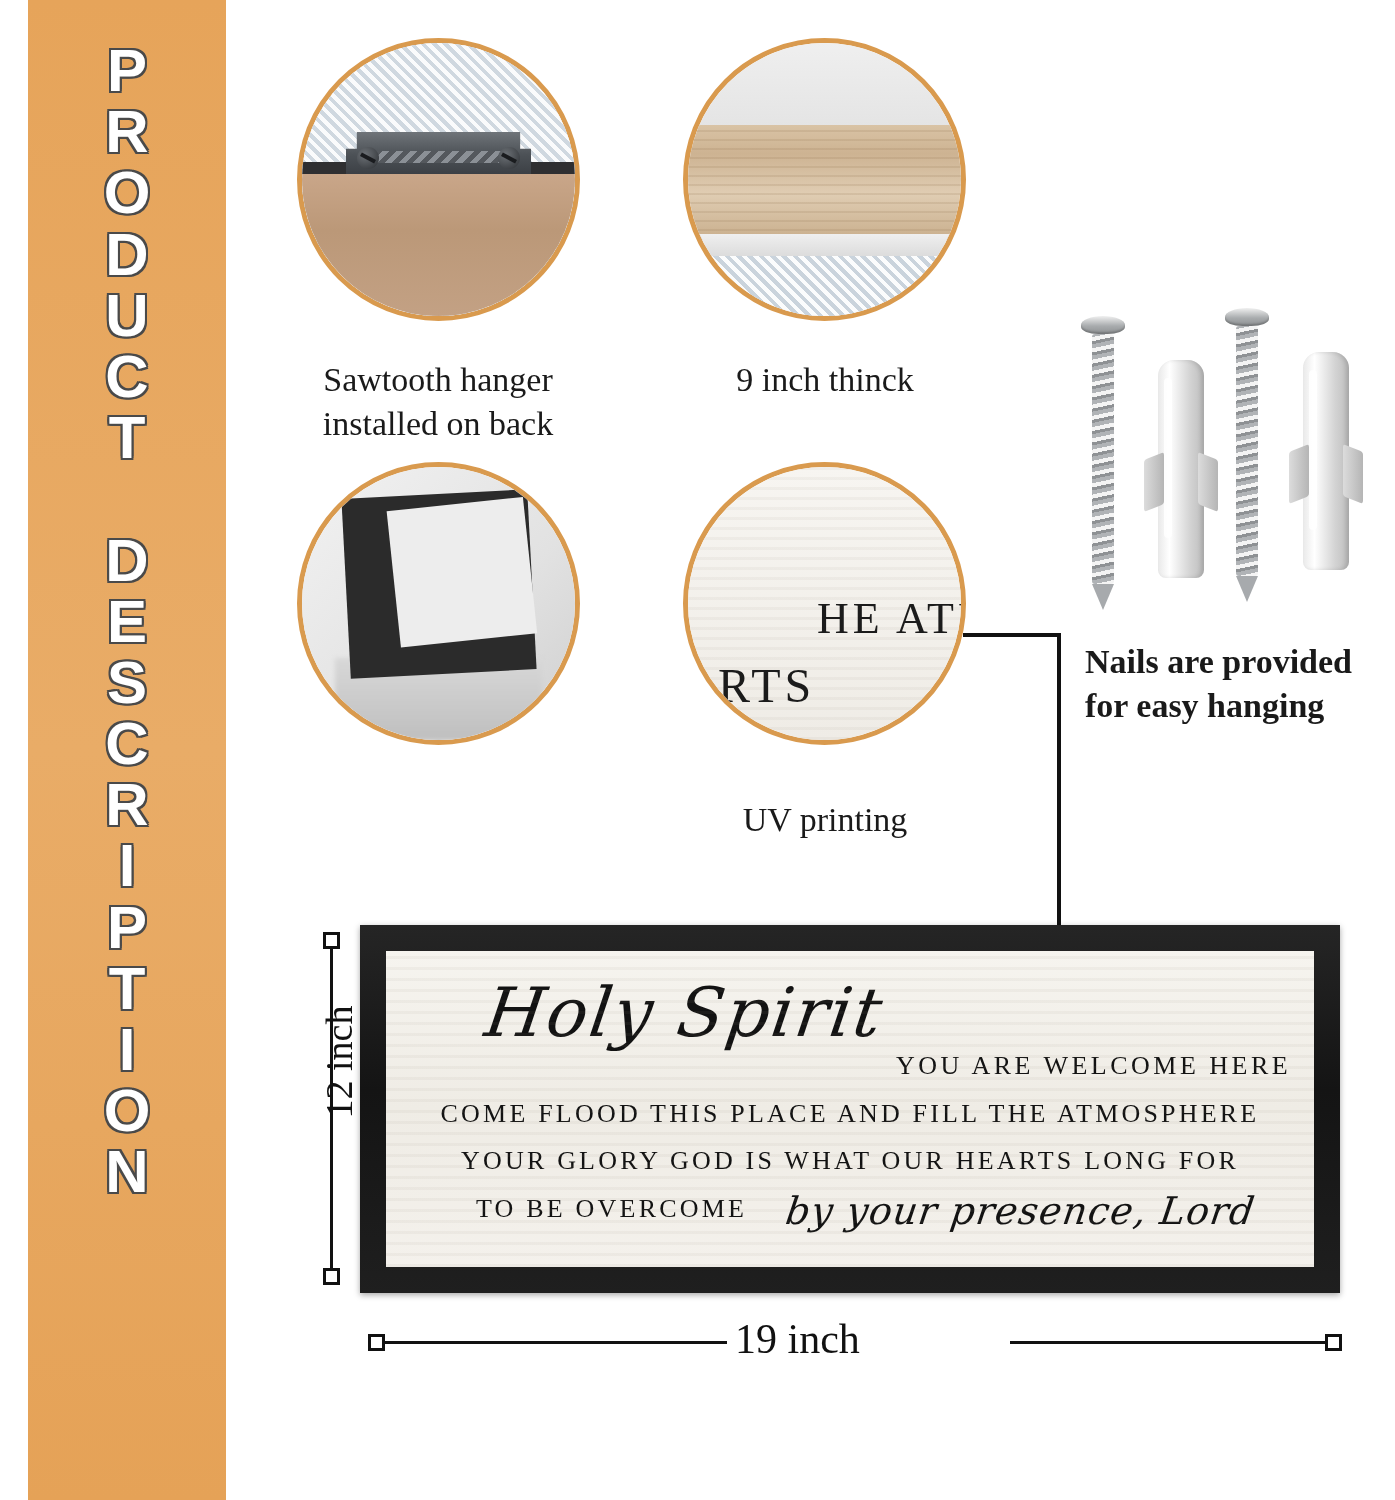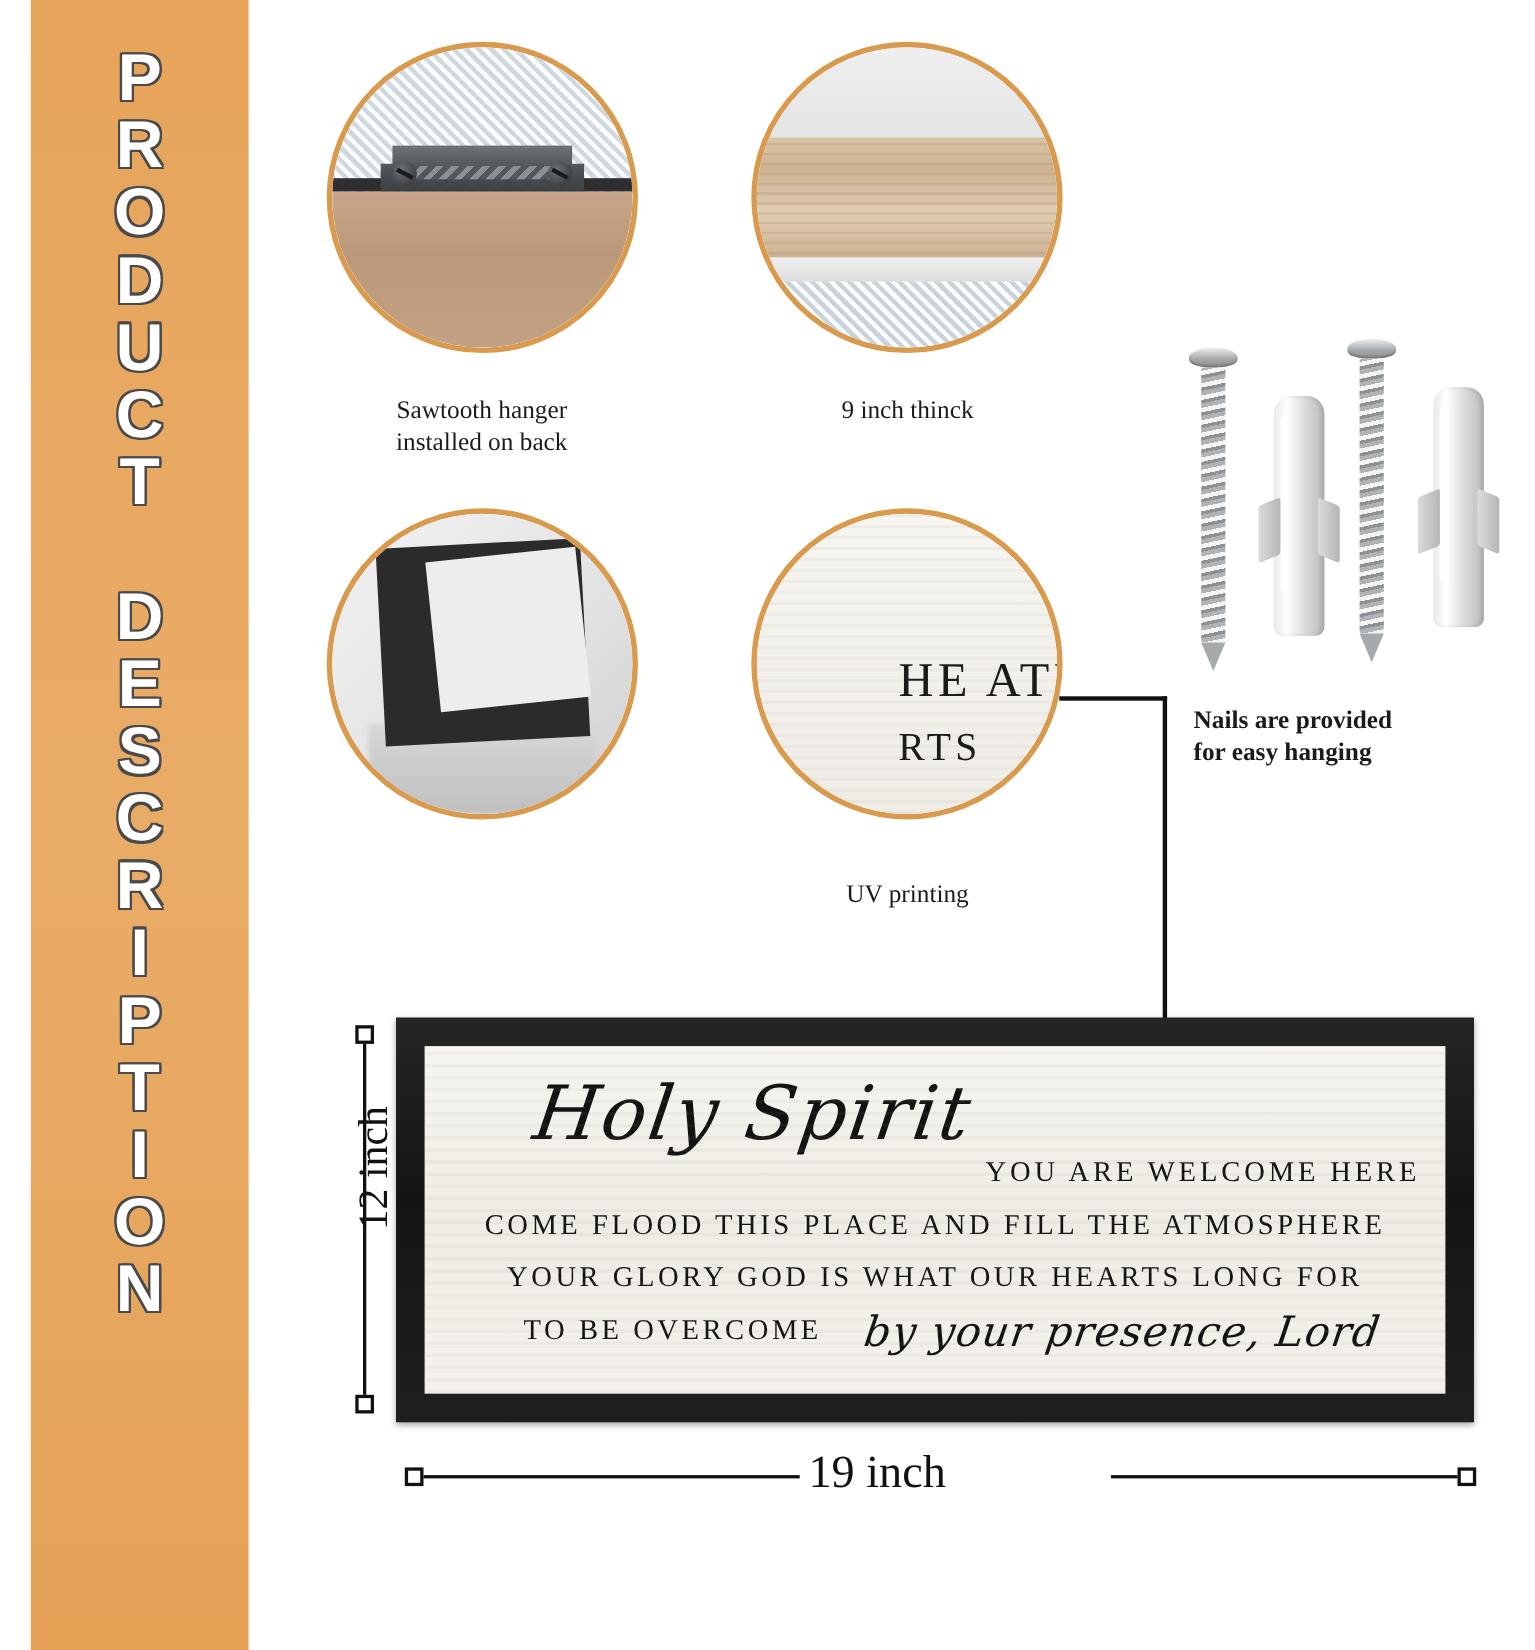--- a/index.html
+++ b/index.html
@@ -56,21 +56,21 @@
   .circle {
     position: absolute;
     border-radius: 50%;
     border: 5px solid #d99a4e;
     overflow: hidden;
     box-sizing: border-box;
   }
   .caption {
     position: absolute;
     font-family: "Liberation Serif", serif;
-    font-size: 23px;
+    font-size: 34px;
     line-height: 1.28;
     color: #1a1a1a;
     text-align: center;
     white-space: pre-line;
   }
 
   
   #circle-sawtooth { left: 297px; top: 38px; width: 283px; height: 283px; }
   .sawtooth-bg {
     position: absolute; inset: 0;
@@ -187,21 +187,21 @@
   .uv-line {
     position: absolute;
     left: 0; width: 100%;
     font-family: "Liberation Serif", serif;
     color: #1b1b1b;
     letter-spacing: 4px;
     white-space: nowrap;
   }
   #uv-line-1 { top: 24%; font-size: 48px; text-align: center; padding-left: 24px; }
   #uv-line-2 { top: 46%; font-size: 44px; text-align: right; padding-left: 40px; }
-  #uv-line-3 { top: 70%; font-size: 36px; text-align: center; padding-left: 30px; }
+  #uv-line-3 { top: 70%; font-size: 48px; padding-left: 30px; }
 
   
   #caption-sawtooth { left: 283px; top: 358px; width: 310px; }
   #caption-thickness { left: 680px; top: 358px; width: 290px; }
   #caption-frame { left: 283px; top: 765px; width: 310px; }
   #caption-uv { left: 680px; top: 798px; width: 290px; }
   #caption-nails { left: 1085px; top: 640px; width: 290px; text-align: left; font-weight: bold; }
 
   
   .hardware { position: absolute; left: 1060px; top: 300px; width: 320px; height: 320px; }

